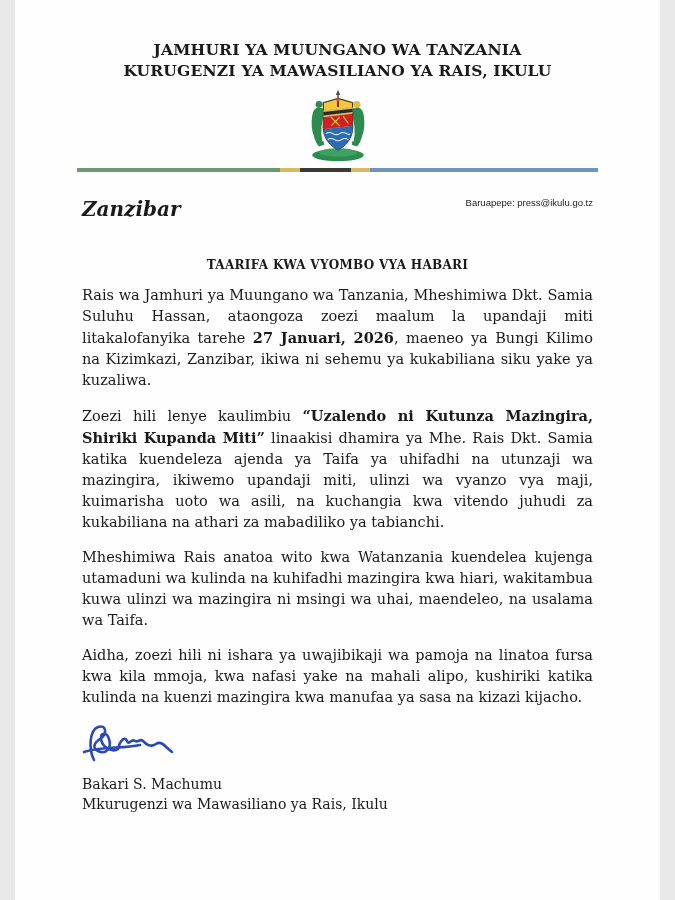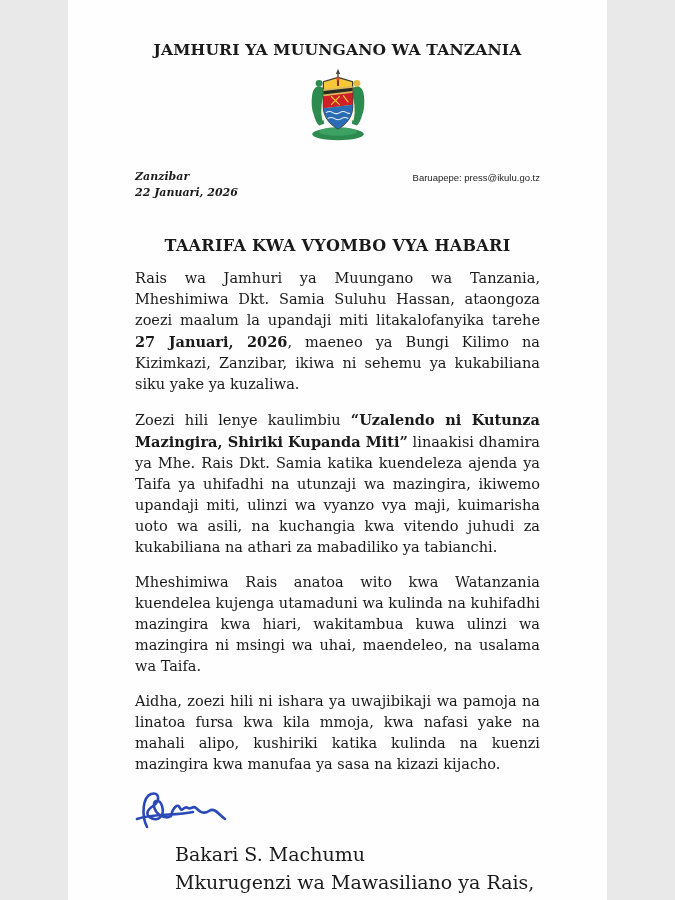--- a/index.html
+++ b/index.html
@@ -1,48 +1,49 @@
 <!DOCTYPE html>
 <html><head>
 <meta charset="utf-8">
 <style>
   html,body{margin:0;padding:0;background:#e9e9e9;}
   .page{
     position:relative;
-    width:539px;height:900px;
+    width:645px;height:900px;
     margin:0 auto;
     background:#fefefe;
     font-family:"DejaVu Serif","Liberation Serif",serif;
     color:#1a1a1a;
     display:flex;flex-direction:column;
     overflow:hidden;
     box-sizing:border-box;
     padding:40px 0 0 0;
   }
   .content{padding:0 67px;}
   .hdr{ text-align:center; font-weight:bold; font-size:15.5px; line-height:1.35; letter-spacing:.2px;}
   .emblem-wrap{text-align:center;margin-top:6px;}
   .divider{display:flex;height:4px;margin:2px 62px 0 62px;}
   .divider span{height:100%;}
   .dateline{display:flex;justify-content:space-between;align-items:flex-start;margin-top:22px;}
-  .place-date{font-weight:bold;font-style:italic;font-size:11px;line-height:1.5;}
+  .place-date{font-weight:bold;font-style:italic;font-size:20px;line-height:1.5;}
   .email{font-family:"Liberation Sans",sans-serif;font-size:9.5px;color:#222;padding-top:3px;}
-  .doc-title{text-align:center;font-weight:bold;font-size:16px;margin-top:34px;margin-bottom:13px;letter-spacing:.3px;}
+  .doc-title{text-align:center;font-weight:bold;font-size:12px;margin-top:34px;margin-bottom:13px;letter-spacing:.3px;}
   .para{font-size:14.5px;line-height:1.45;text-align:justify;margin:0 0 14px 0;}
   .para .bi{font-weight:bold;}
   .sig-block{margin-top:2px;}
-  .sig-name,.sig-title{font-size:19px;line-height:1.45;margin-left:40px;}
+  .sig-name,.sig-title{font-size:14px;line-height:1.45;}
 </style>
 </head>
 <body>
 
 <div class="page">
 
   <div class="hdr content">
     <div>JAMHURI YA MUUNGANO WA TANZANIA</div>
+    <div>KURUGENZI YA MAWASILIANO YA RAIS, IKULU</div>
   </div>
 
   <div class="emblem-wrap">
     <svg width="88" height="74" viewBox="0 0 100 86">
 
       <ellipse cx="50" cy="78" rx="30" ry="7" fill="#2e8b50"></ellipse>
       <ellipse cx="50" cy="75" rx="22" ry="5" fill="#3da163"></ellipse>
 
       <path d="M27,22 q-6,2 -7,10 q-2,14 2,24 q2,8 6,12 l6,-2 q-3,-12 -2,-24 q1,-12 1,-18 z" fill="#2e8b50"></path>
       <circle cx="28" cy="19" r="4" fill="#2e8b50"></circle>
@@ -80,21 +81,20 @@
       <span style="width: 39%; background: rgb(109, 154, 114);"></span>
       <span style="width: 3.8%; background: rgb(217, 186, 94);"></span>
       <span style="width: 9.7%; background: rgb(59, 58, 51);"></span>
       <span style="width: 3.8%; background: rgb(217, 186, 94);"></span>
       <span style="width: 43.7%; background: rgb(112, 148, 182);"></span>
     </div>
 
   <div class="dateline content">
     <div class="place-date">
       <div>Zanzibar</div>
-      <div>22 Januari, 2026</div>
     </div>
     <div class="email">Baruapepe: press@ikulu.go.tz</div>
   </div>
 
   <div class="doc-title content">TAARIFA KWA VYOMBO VYA HABARI</div>
 
   <div class="content">
     <p class="para"><span>Rais wa Jamhuri ya Muungano wa Tanzania, Mheshimiwa Dkt. Samia Suluhu Hassan, ataongoza zoezi maalum la upandaji miti litakalofanyika tarehe </span><span class="bi">27 Januari, 2026</span><span>, maeneo ya Bungi Kilimo na Kizimkazi, Zanzibar, ikiwa ni sehemu ya kukabiliana siku yake ya kuzaliwa.</span></p>
     <p class="para"><span>Zoezi hili lenye kaulimbiu </span><span class="bi">“Uzalendo ni Kutunza Mazingira, Shiriki Kupanda Miti”</span><span> linaakisi dhamira ya Mhe. Rais Dkt. Samia katika kuendeleza ajenda ya Taifa ya uhifadhi na utunzaji wa mazingira, ikiwemo upandaji miti, ulinzi wa vyanzo vya maji, kuimarisha uoto wa asili, na kuchangia kwa vitendo juhudi za kukabiliana na athari za mabadiliko ya tabianchi.</span></p>
     <p class="para"><span>Mheshimiwa Rais anatoa wito kwa Watanzania kuendelea kujenga utamaduni wa kulinda na kuhifadhi mazingira kwa hiari, wakitambua kuwa ulinzi wa mazingira ni msingi wa uhai, maendeleo, na usalama wa Taifa.</span></p>

